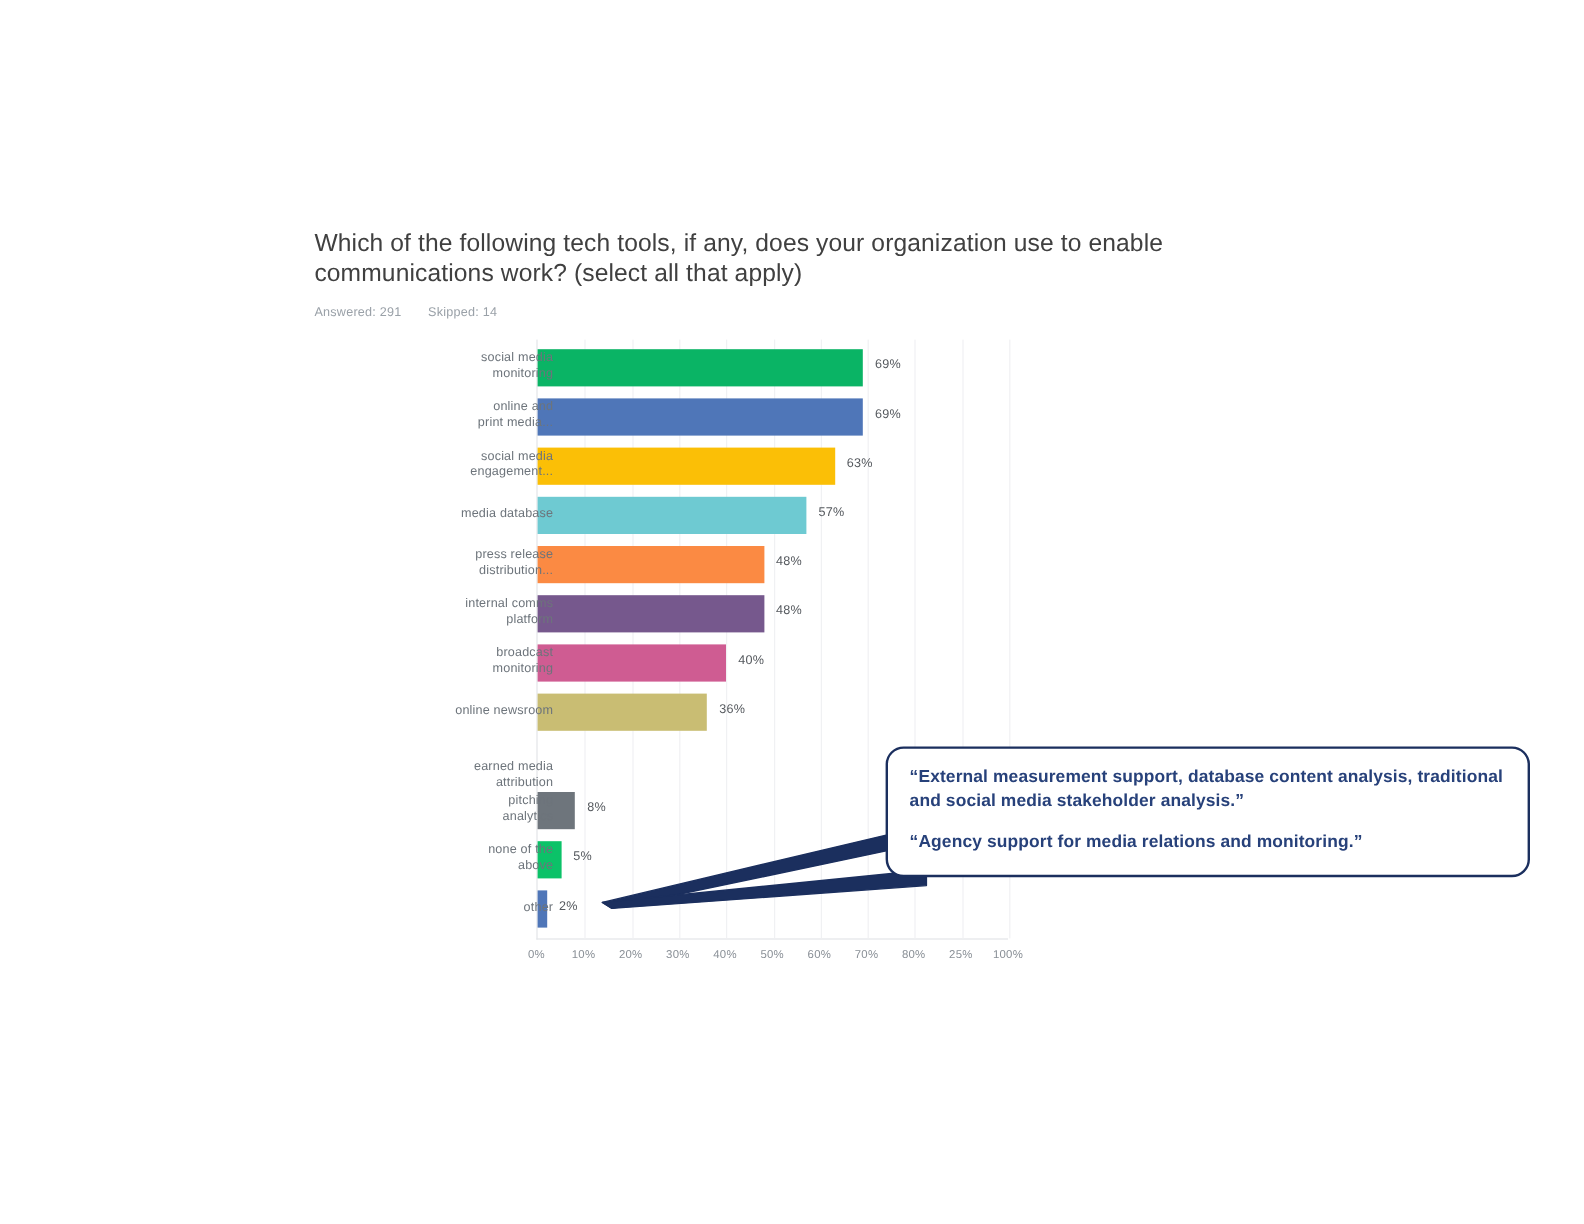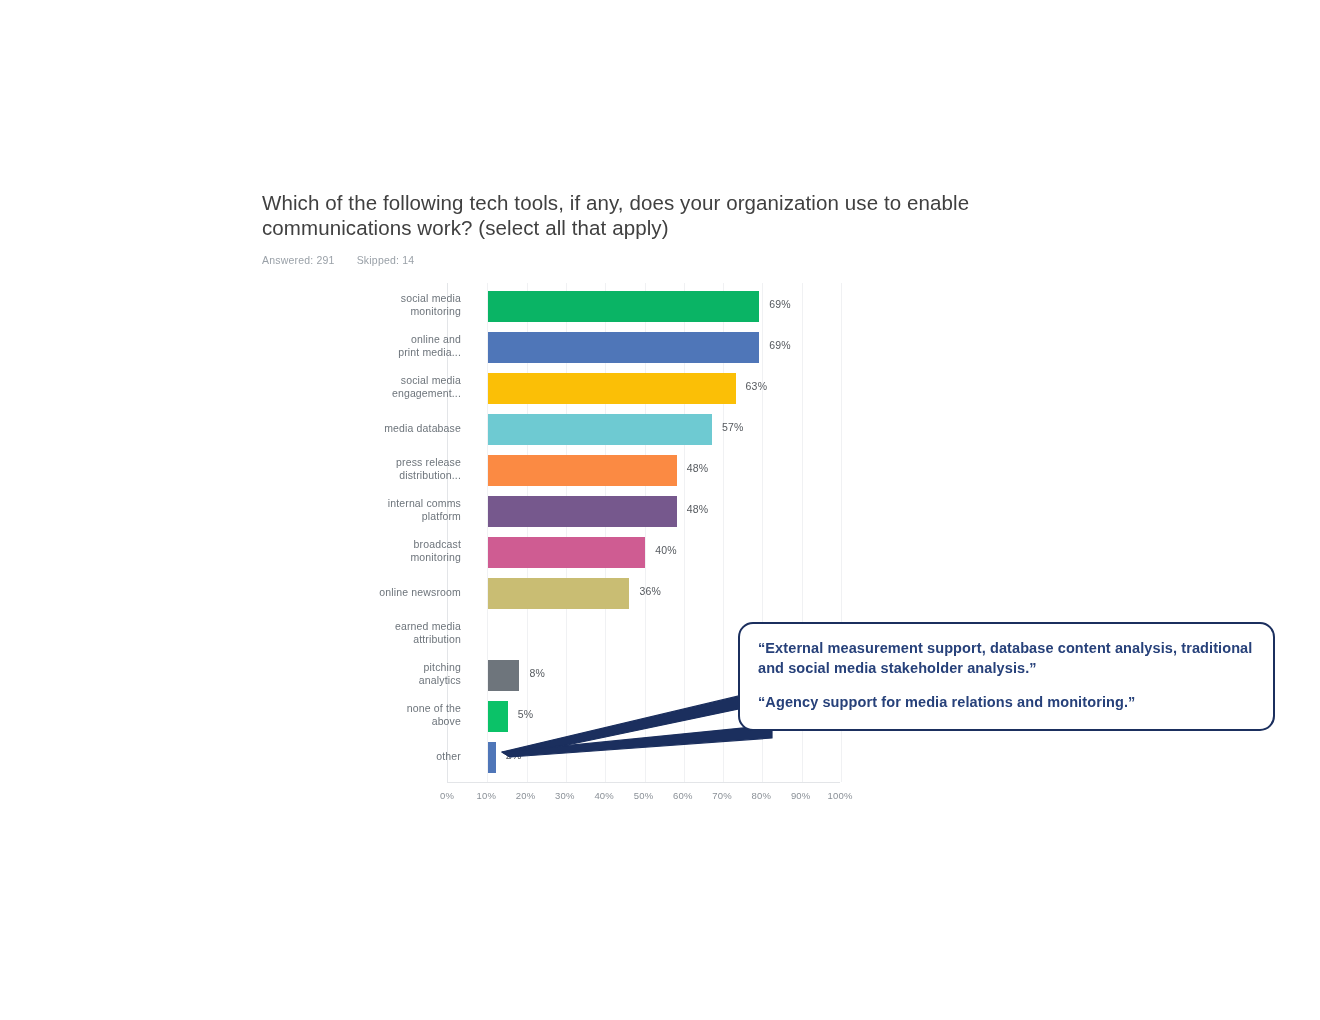--- a/index.html
+++ b/index.html
@@ -56,21 +56,20 @@
   .gridline {
     position: absolute;
     top: 0; bottom: 0;
     width: 1px;
     background: #f0f1f3;
   }
   .bar-row {
     position: absolute;
     left: 0;
     height: 41px;
-    margin-left: 40px;
   }
   .bar {
     position: absolute;
     left: 0; top: 5px;
     height: 31px;
   }
   .bar-value {
     position: absolute;
     top: 12px;
     font-size: 10.5px;
@@ -202,38 +201,38 @@
     <div id="x-axis">
         <div class="x-tick" style="left: 0px;">0%</div>
         <div class="x-tick" style="left: 39.3px;">10%</div>
         <div class="x-tick" style="left: 78.6px; text-align: right;">20%</div>
         <div class="x-tick" style="left: 117.9px;">30%</div>
         <div class="x-tick" style="left: 157.2px;">40%</div>
         <div class="x-tick" style="left: 196.5px;">50%</div>
         <div class="x-tick" style="left: 235.8px;">60%</div>
         <div class="x-tick" style="left: 275.1px;">70%</div>
         <div class="x-tick" style="left: 314.4px;">80%</div>
-        <div class="x-tick" style="left: 353.7px;">90%</div>
+        <div class="x-tick" style="left: 353.7px;">25%</div>
         <div class="x-tick" style="left: 393px;">100%</div>
       </div>
   <div class="cat-label" style="top: 9px;">social media
 monitoring</div>
       <div class="cat-label" style="top: 50px;">online and
 print media...</div>
       <div class="cat-label" style="top: 91px;">social media
 engagement...</div>
       <div class="cat-label" style="top: 139px;">media database</div>
       <div class="cat-label" style="top: 173px;">press release
 distribution...</div>
       <div class="cat-label" style="top: 214px;">internal comms
 platform</div>
       <div class="cat-label" style="top: 255px;">broadcast
 monitoring</div>
       <div class="cat-label" style="top: 303px;">online newsroom</div>
-      <div class="cat-label" style="top: 337px;">earned media
+      <div class="cat-label" style="top: 350px;">earned media
 attribution</div>
       <div class="cat-label" style="top: 378px;">pitching
 analytics</div>
       <div class="cat-label" style="top: 419px;">none of the
 above</div>
       <div class="cat-label" style="top: 467px;">other</div>
     </div>
 
   <svg id="callout-pointer" viewBox="0 0 300 160" width="300" height="160">
     <path d="M 22 142 L 292 78 L 292 92 L 30 147 Z" fill="#1b2f5e" stroke="#1b2f5e" stroke-width="1.2" stroke-linejoin="round"></path>

